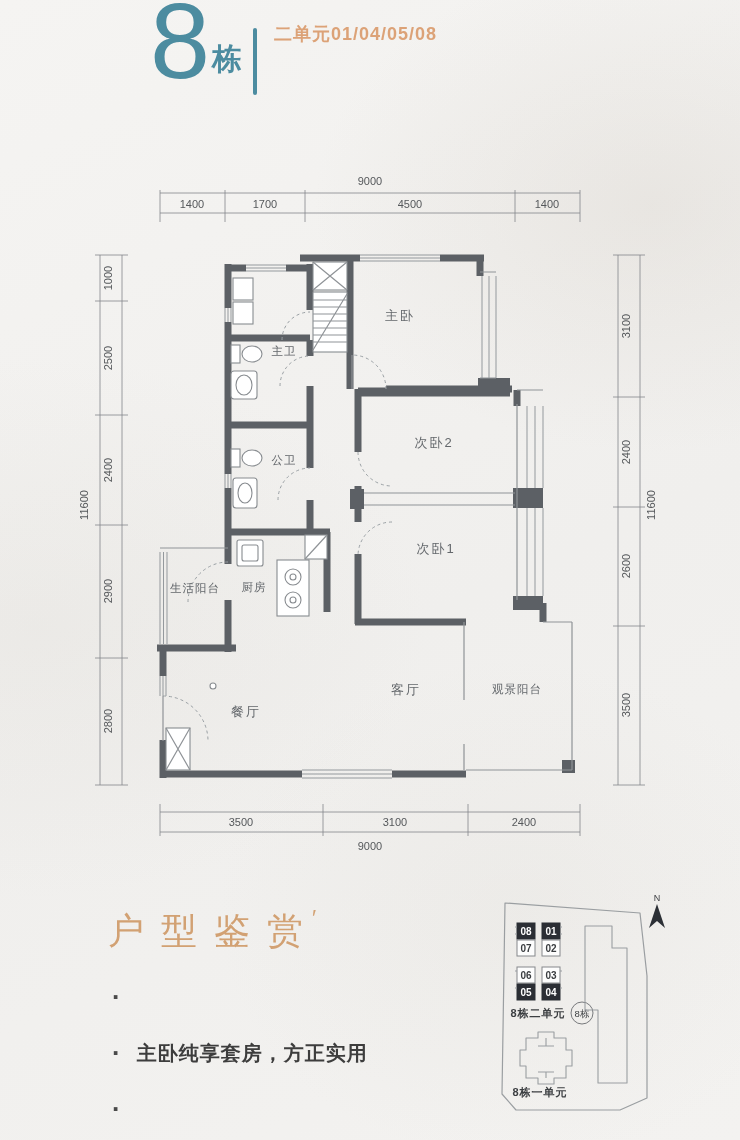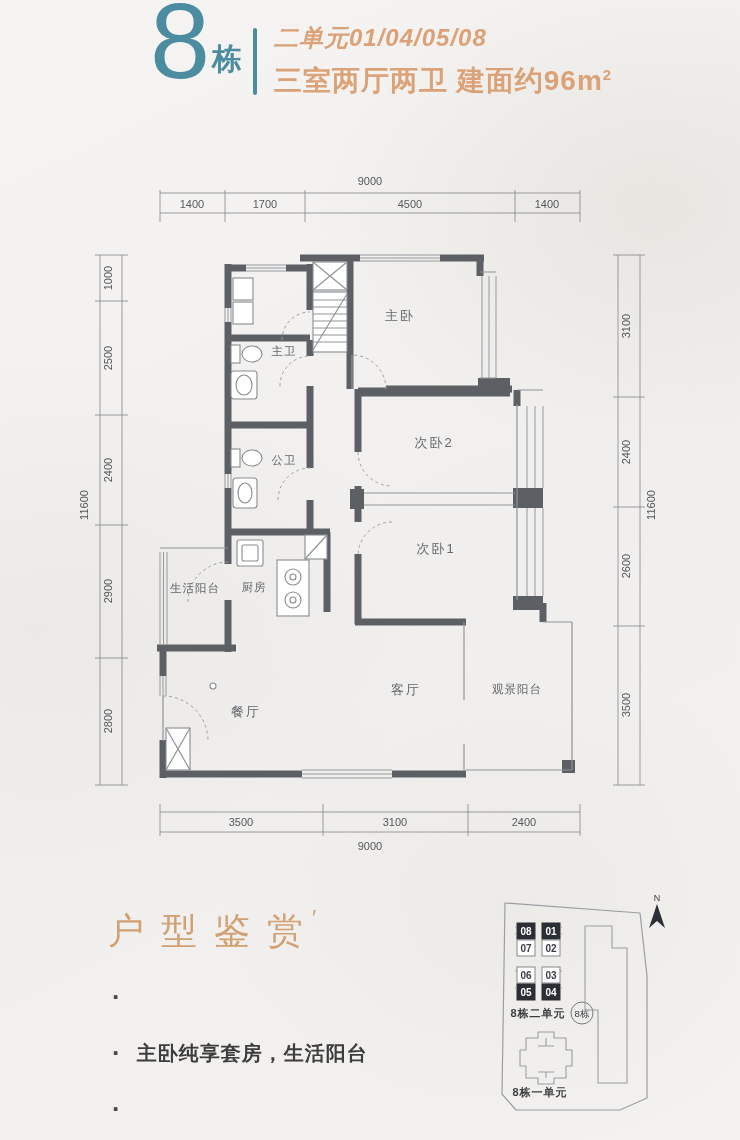--- a/index.html
+++ b/index.html
@@ -12,21 +12,21 @@
       radial-gradient(ellipse 500px 420px at 70% 80%, rgba(221,218,212,.25), transparent 60%),
       linear-gradient(155deg,#f5f4f2 0%,#f0efed 55%,#f3f2f0 100%);
   }
   .abs{position:absolute;}
   
   .bldg{left:150px;top:-14px;color:#4c8ca0;display:flex;align-items:flex-end;}
   .bldg .num{font-size:108px;line-height:1.02;font-weight:400;}
   .bldg .suffix{font-size:30px;font-weight:700;margin-left:2px;margin-bottom:16px;}
   .hdivider{left:253px;top:28px;width:4px;height:67px;background:#4c8ca0;border-radius:2px;}
   .htext{left:274px;top:22px;color:#dca277;font-weight:700;}
-  .htext .l1{font-size:24px;letter-spacing:1px;font-style:italic;}
+  .htext .l1{font-size:18px;letter-spacing:1px;}
   .htext .l2{font-size:28px;margin-top:8px;letter-spacing:1px;}
   .htext sup{font-size:15px;}
   
   .sec-title{left:108px;top:905px;color:#d2a173;font-size:36px;font-weight:400;letter-spacing:17px;white-space:nowrap;}
   .sec-title .mark{font-size:22px;letter-spacing:0;vertical-align:18px;margin-left:-8px;}
   .bullets{left:112px;top:982px;list-style:none;margin:0;padding:0;}
   .bullets li{display:flex;align-items:center;margin-bottom:25px;color:#3d3d3d;font-size:20px;font-weight:700;letter-spacing:1px;}
   .bullets .dot{font-size:26px;margin-right:15px;color:#4a4a4a;}
   
   svg text{font-family:"Liberation Sans","DejaVu Sans",sans-serif;}
@@ -53,21 +53,20 @@
 </head>
 <body>
 
 <div class="abs bldg">
   <span class="num">8</span>
   <span class="suffix">栋</span>
 </div>
 <div class="abs hdivider"></div>
 <div class="abs htext">
   <div class="l1">二单元01/04/05/08</div>
-  <div class="l2"><span>三室两厅两卫 建面约96m</span><sup>2</sup></div>
 </div>
 
 <svg class="abs" style="left:0;top:0" width="740" height="880" viewBox="0 0 740 880">
 
   <g>
     <text class="dimt" x="370" y="185" text-anchor="middle">9000</text>
     <path class="dimln" d="M160,193 H580 M160,213 H580 M160,190 V222 M225,190 V222 M305,190 V222 M515,190 V222 M580,190 V222"></path>
     <text class="dimt" x="192" y="208" text-anchor="middle">1400</text>
     <text class="dimt" x="265" y="208" text-anchor="middle">1700</text>
     <text class="dimt" x="410" y="208" text-anchor="middle">4500</text>
@@ -223,21 +222,21 @@
 
 <div class="abs sec-title">
   <span>户型鉴赏</span><span class="mark">′</span>
 </div>
 <ul class="abs bullets">
   <li>
       <span class="dot">·</span>
     </li>
   <li>
       <span class="dot">·</span>
-      <span>主卧纯享套房，生活阳台</span>
+      <span>主卧纯享套房，方正实用</span>
     </li>
   <li>
       <span class="dot">·</span>
     </li>
 </ul>
 
 <svg class="abs" style="left:480px;top:876px" width="255" height="260" viewBox="0 0 255 260">
   <polygon class="site-bound" points="25,27 160,37 167,100 167,222 140,234 36,234 22,218"></polygon>
 
   <g>

